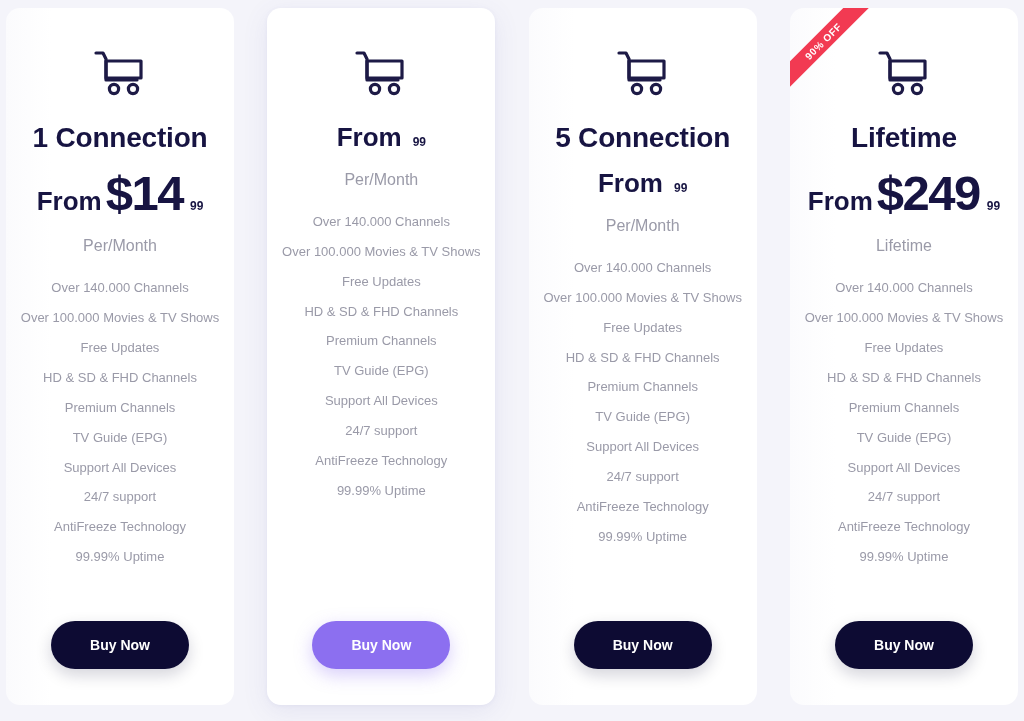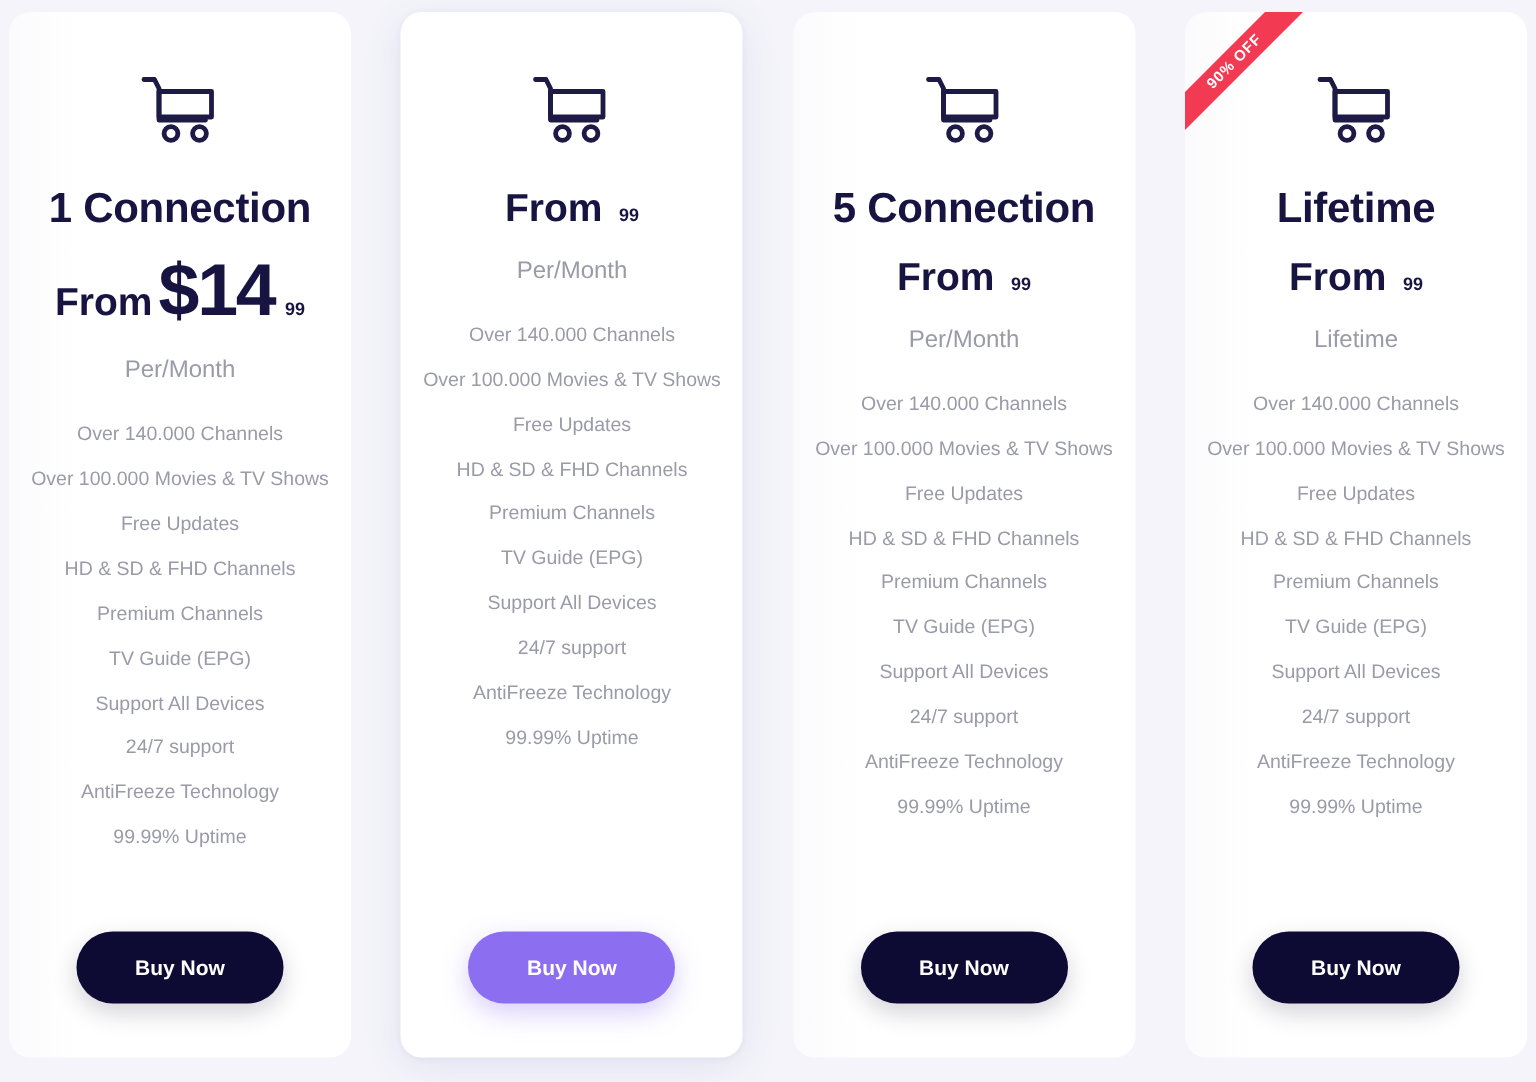--- a/index.html
+++ b/index.html
@@ -284,20 +284,21 @@
         <path d="M14 13 H49 V30 H14 Z" stroke="#1d1a46" stroke-width="3.2" stroke-linecap="round" stroke-linejoin="round"></path>
         <circle cx="22" cy="41" r="4.6" stroke="#1d1a46" stroke-width="3.2"></circle>
         <circle cx="41" cy="41" r="4.6" stroke="#1d1a46" stroke-width="3.2"></circle>
       </svg>
     </span>
 
     <div class="plan-title">Lifetime</div>
 
     <div class="price-row">
       <span class="price-from">From</span>
+      <span class="price-amount">$249</span>
       <span class="price-cents">99</span>
     </div>
 
     <div class="period">Lifetime</div>
 
     <ul class="features">
         <li>Over 140.000 Channels</li>
         <li>Over 100.000 Movies &amp; TV Shows</li>
         <li>Free Updates</li>
         <li>HD &amp; SD &amp; FHD Channels</li>

